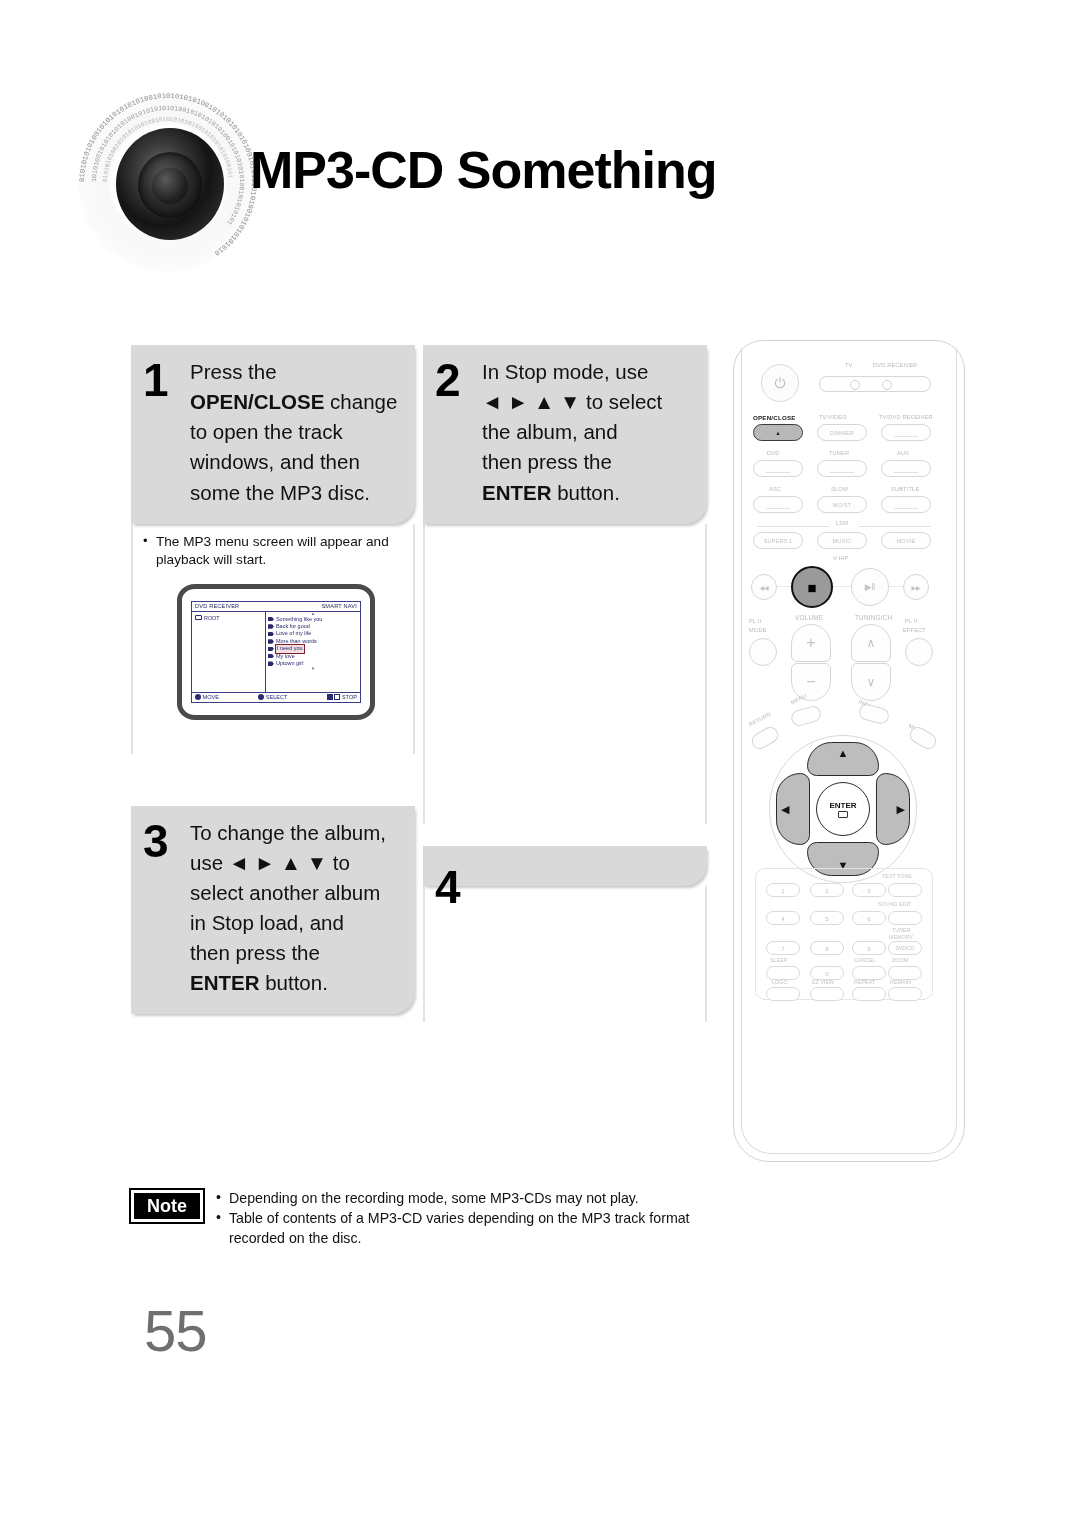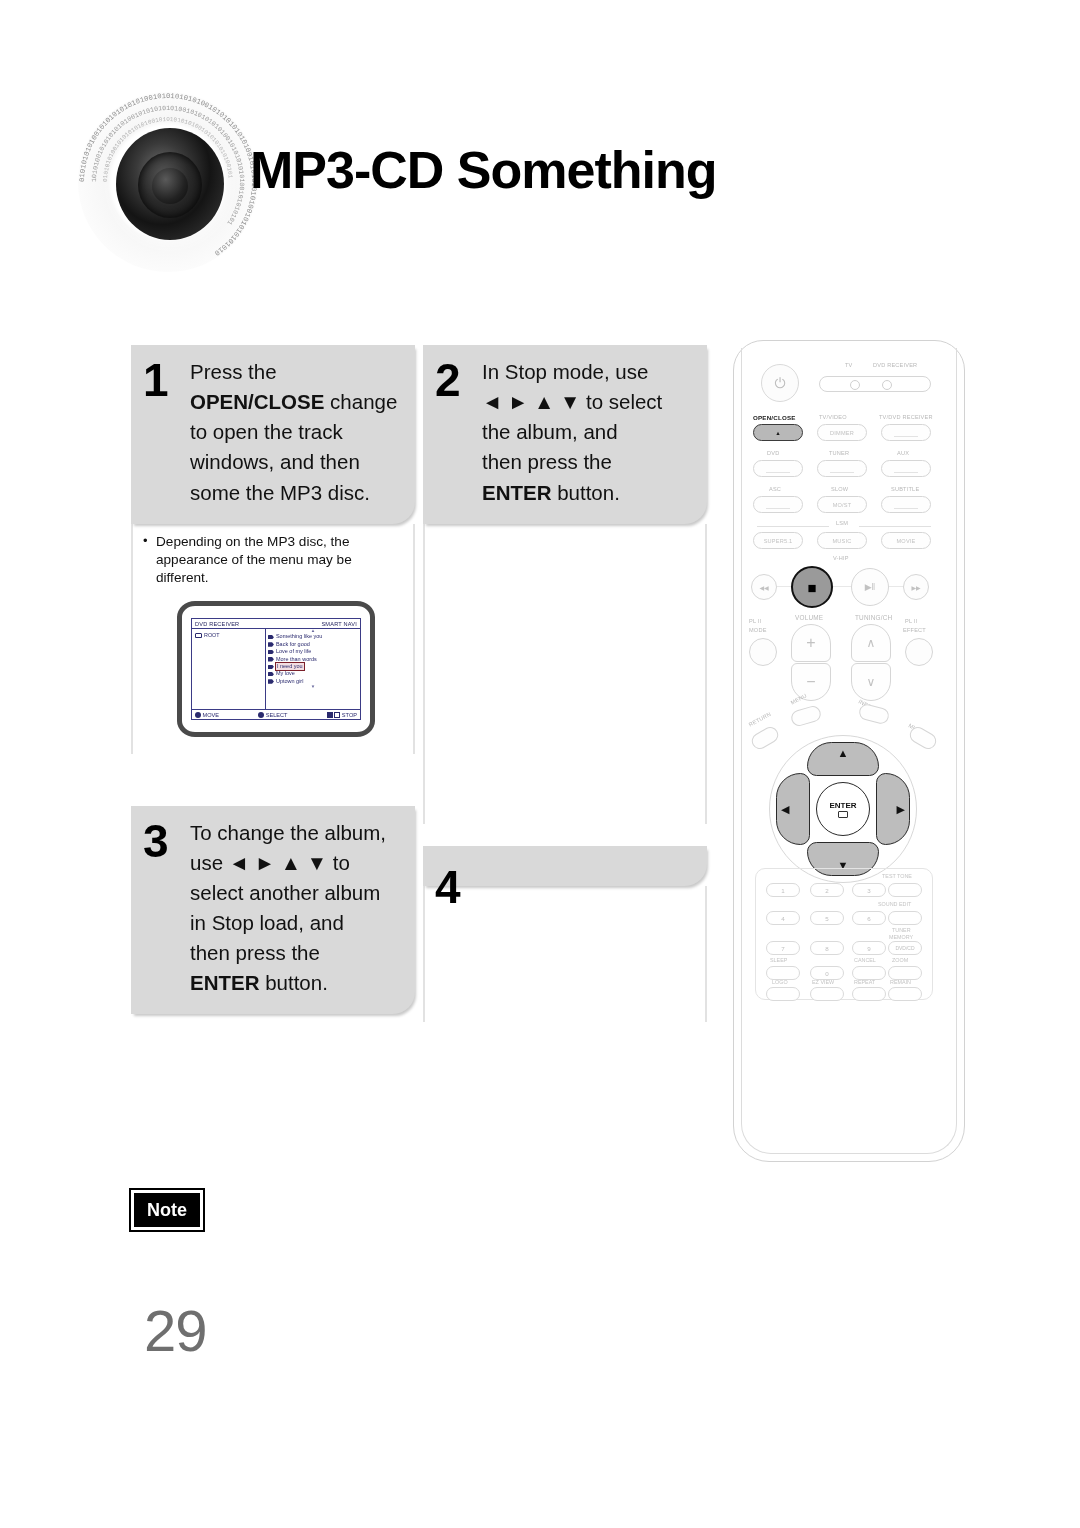--- a/index.html
+++ b/index.html
@@ -140,21 +140,21 @@
   }
   .osd-bot span { display: flex; align-items: center; gap: 1.5px; }
   .badge-c { width: 6px; height: 6px; border-radius: 50%; background: #2a2a6e; }
   .badge-s { width: 6px; height: 6px; border-radius: 50%; background: #2a2a6e; }
   .badge-sq { width: 6px; height: 6px; background: #2a2a6e; }
   .badge-sq2 { width: 6px; height: 6px; border: 0.8px solid #2a2a6e; background: #fff; }
 
   
   .note-row { position: absolute; left: 131px; top: 1188px; width: 580px; display: flex; gap: 13px; }
   .note-badge {
-    width: 72px; height: 40px; flex: none;
+    width: 72px; height: 32px; flex: none;
     background: #000; color: #fff;
     border: 3px solid #fff; outline: 2px solid #000;
     display: flex; align-items: center; justify-content: center;
     font-size: 18px; font-weight: bold; margin-top: 2px;
   }
   .note-list { list-style: none; margin: 0; padding: 0; }
   .note-list li {
     position: relative; padding-left: 13px;
     font-size: 14.2px; line-height: 1.42; color: #111;
   }
@@ -286,21 +286,21 @@
         <div class="txt">
           <div>Press the</div>
           <div><b>OPEN/CLOSE</b><span> change</span></div>
           <div>to open the track</div>
           <div>windows, and then</div>
           <div>some the MP3 disc.</div>
         </div>
       </div>
       <div class="step-body" style="min-height:230px;">
         <ul class="bullets">
-          <li>Depending on the MP3 disc, the appearance of the menu may be different.</li>
+          <li>The MP3 menu screen will appear and playback will start.</li>
         </ul>
 
         <div class="tv-wrap">
           <div class="tv">
             <div class="osd">
               <div class="osd-top">
                 <span>DVD RECEIVER</span>
                 <span>SMART NAVI</span>
               </div>
               <div class="osd-mid">
@@ -398,23 +398,27 @@
     <div class="step-block" style="margin-top:22px;">
       <div class="step-head" style="padding-top:18px;padding-bottom:22px;">
         <div class="num" style="top:20px;">4</div>
       </div>
       <div class="step-body" style="min-height:136px;"></div>
     </div>
   </div>
 
   <div class="note-row">
     <div class="note-badge">Note</div>
+    <ul class="note-list">
+      <li>Depending on the recording mode, some MP3-CDs may not play.</li>
+      <li>Table of contents of a MP3-CD varies depending on the MP3 track format recorded on the disc.</li>
+    </ul>
   </div>
 
-  <div class="page-num">29</div>
+  <div class="page-num">55</div>
 
   <div class="remote">
     <div class="remote-shell"></div>
     <div class="remote-inner"></div>
 
     <div class="power">
         <span>⏻</span>
       </div>
     <div class="rlbl" style="left:112px; top:22px;">TV</div>
     <div class="rlbl" style="left:140px; top:22px;">DVD RECEIVER</div>

